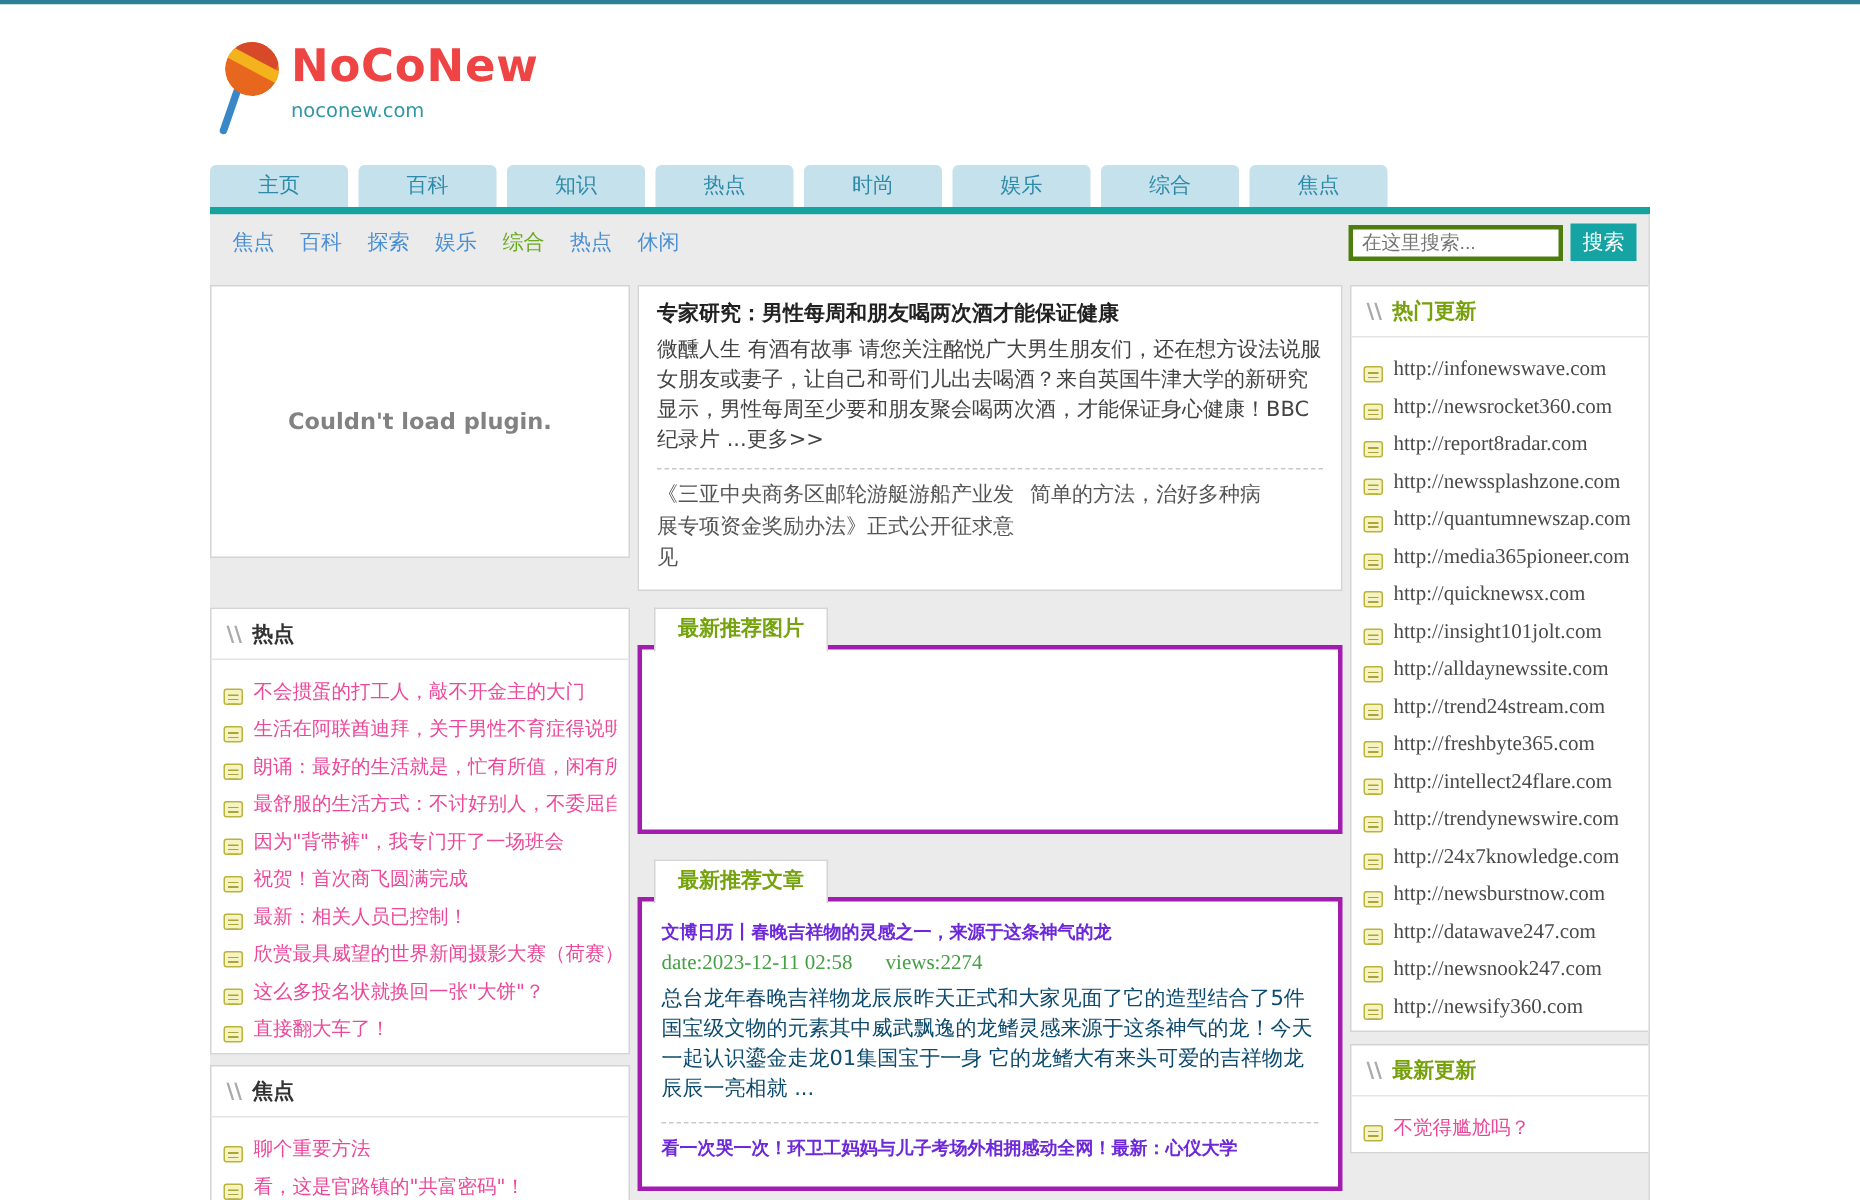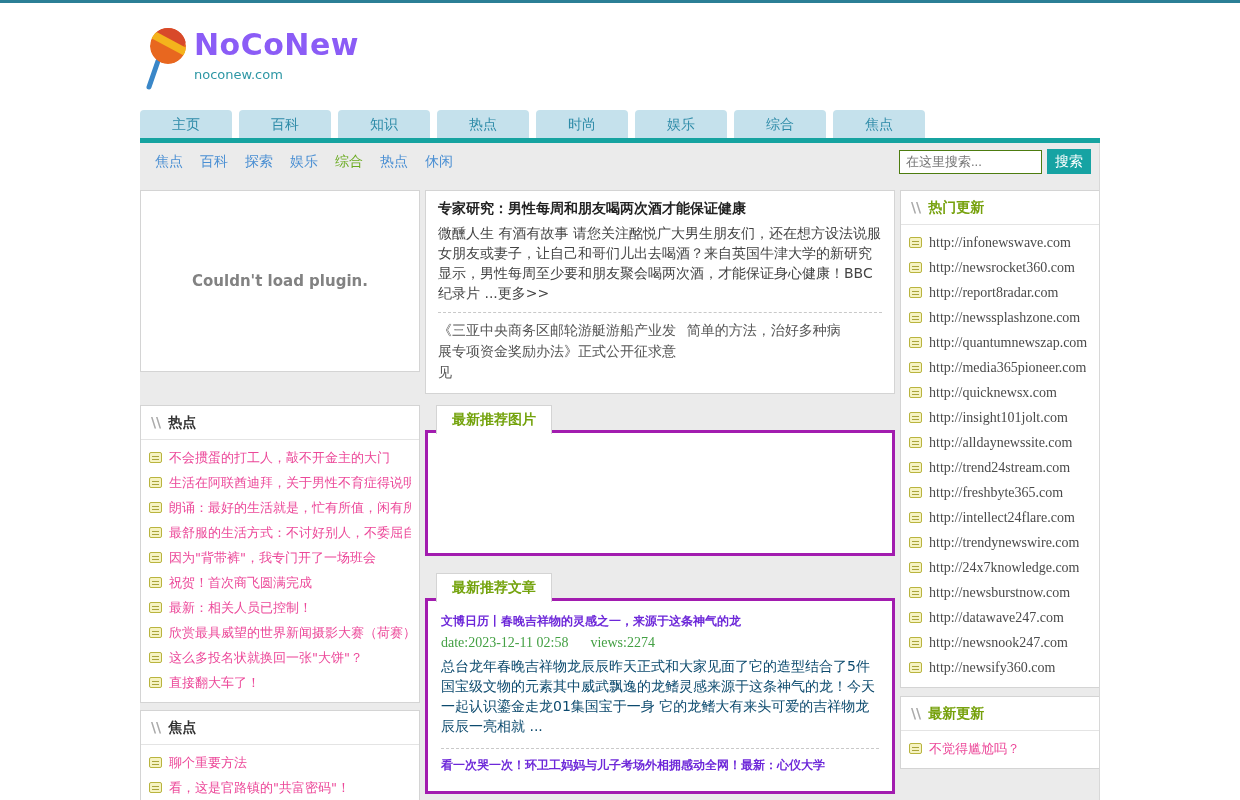--- a/index.html
+++ b/index.html
@@ -5,57 +5,57 @@
 <style>
   * { margin:0; padding:0; box-sizing:border-box; }
   html,body { width:1240px; height:800px; overflow:hidden; background:#fff;
               font-family:"DejaVu Sans","Liberation Sans",sans-serif; }
   .topline { height:3px; background:#2b7f96; }
 
   
   .header { height:107px; background:#fff; padding-left:142px; display:flex; align-items:flex-start; }
   .logo-wrap { margin-top:22px; width:50px; }
   .brand { margin-top:26px; margin-left:2px; }
-  .brand-name { font-size:30px; font-weight:600; color:#8b5cf6; letter-spacing:0.5px; line-height:32px; }
+  .brand-name { font-size:30px; font-weight:600; color:#ef4444; letter-spacing:0.5px; line-height:32px; }
   .brand-domain { font-size:13px; color:#2e97a5; margin-top:6px; }
 
   
   .tabs-row { margin-left:140px; width:960px; height:28px; display:flex; gap:7px; }
   .tab { display:block; padding:0 32px; height:28px; line-height:28px; background:#c5e1ec;
          color:#2e8ba8; font-size:14px; border-radius:4px 4px 0 0; text-decoration:none; cursor:pointer; }
   .tealbar { margin-left:140px; width:960px; height:5px; background:#16a3a0; }
 
   
   .main-wrap { margin-left:140px; width:960px; height:657px; background:#ebebeb;
                border-right:1px solid #d8d8d8; overflow:hidden; }
   .subnav { height:37px; display:flex; align-items:center; justify-content:space-between; padding:0 8px 0 15px; }
   .subnav-links { display:flex; gap:17px; }
   .snlink { font-size:14px; color:#4a8fd3; text-decoration:none; cursor:pointer; }
   .snlink.accent { color:#69aa1e; }
   .search-area { display:flex; align-items:center; }
-  .search-input { width:143px; height:24px; border:1px solid #4d7c0f; background:#fff; padding:0 6px;
+  .search-input { width:143px; height:24px; border:3px solid #4d7c0f; background:#fff; padding:0 6px;
                   font-size:13px; color:#333; outline:none; }
   .search-btn { width:44px; height:25px; margin-left:5px; background:#16a3a3; color:#fff; border:none;
                 font-size:14px; cursor:pointer; }
 
   .cols { display:flex; gap:5px; padding-top:10px; }
   .col-left { width:280px; flex:none; }
   .col-mid { width:470px; flex:none; }
   .col-right { width:200px; flex:none; }
 
   .box { background:#fff; border:1px solid #d4d4d4; }
   .box-hd { padding:8px 10px 7px; border-bottom:1px solid #e4e4e4; font-size:14px; font-weight:bold; color:#333; }
   .box-hd::before { content:"\\\\"; color:#aaa; margin-right:7px; font-weight:bold; }
   .box-hd.green { color:#76a10c; }
 
   .plugin-box { height:182px; display:flex; align-items:center; justify-content:center; }
   .plugin-msg { color:#828282; font-size:15px; font-weight:600; }
 
   ul.ilist { list-style:none; padding:5px 8px 7px; }
-  .irow { height:25px; display:flex; align-items:center; cursor:pointer; }
+  .irow { height:25px; display:flex; align-items:flex-end; cursor:pointer; }
   .doc-icon { flex:none; width:13px; height:11px; background:#f6f3c3; border:1px solid #b9b43e;
               border-radius:2px; margin-right:7px; position:relative; }
   .doc-icon::after { content:""; position:absolute; left:2px; right:2px; top:3px; height:6px;
                      background:repeating-linear-gradient(#a9a43c 0 1px, transparent 1px 3px); }
   .itxt { font-size:13px; color:#ec4899; white-space:nowrap; overflow:hidden; }
   .itxt.serif { font-family:"Liberation Serif","DejaVu Serif",serif; font-size:14px; color:#4a4a4a; }
 
   .hot-box { margin-top:33px; }
   .focus-box { margin-top:7px; }
   .latest-box { margin-top:8px; }

